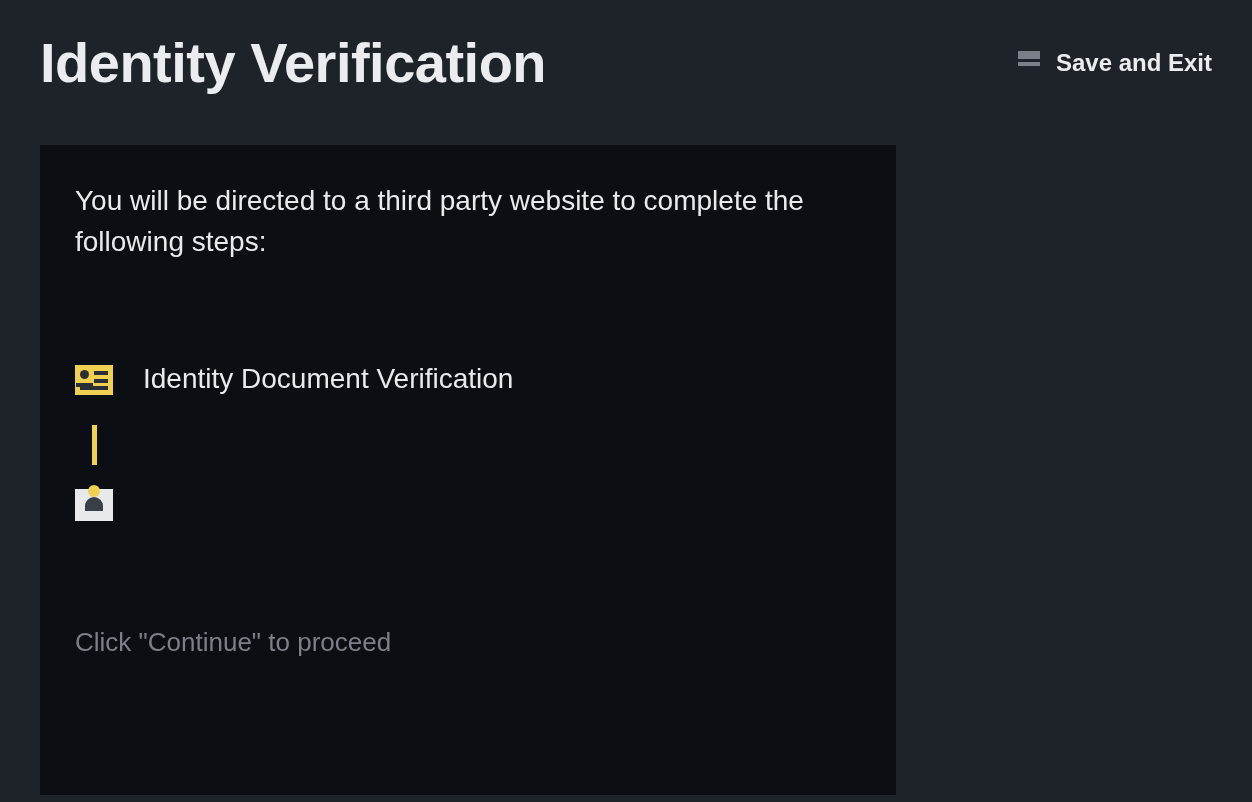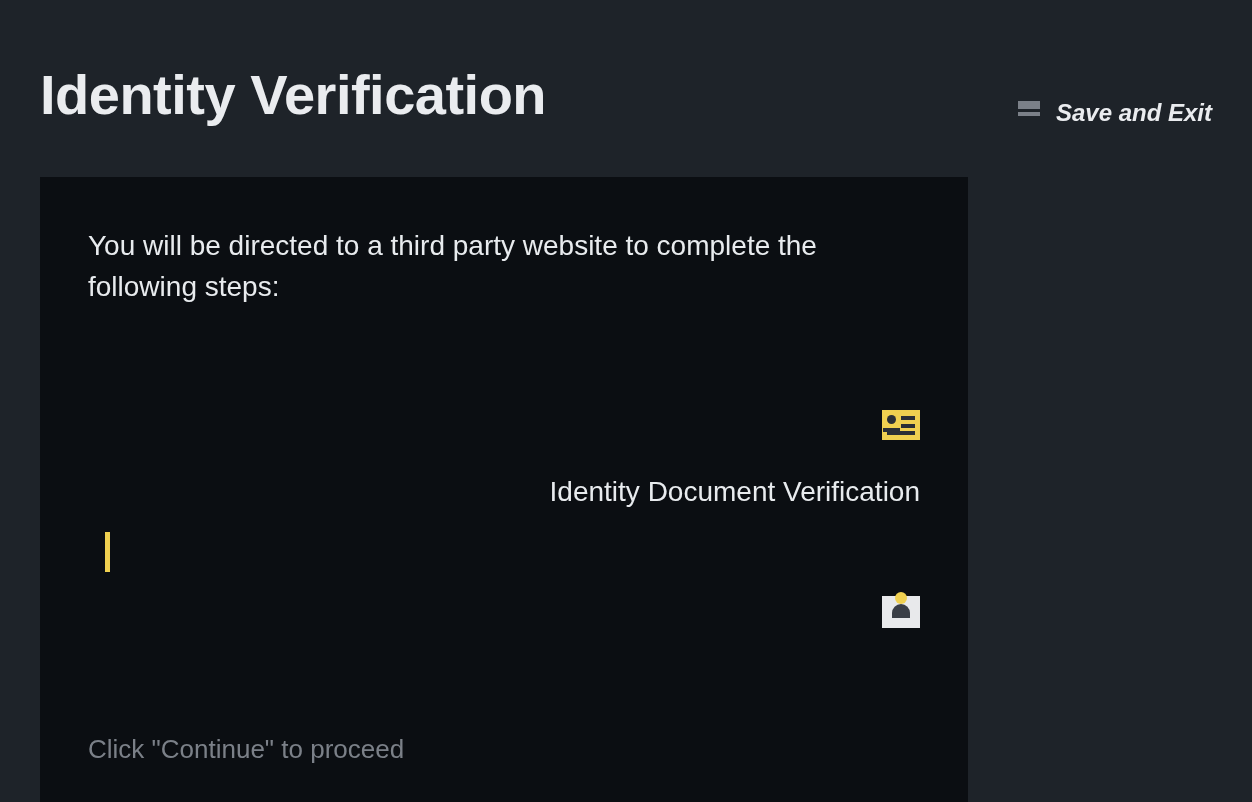--- a/index.html
+++ b/index.html
@@ -17,38 +17,36 @@
       overflow: hidden;
     }
     
     .container {
       padding: 30px 40px;
     }
     
     .header {
       display: flex;
       justify-content: space-between;
-      align-items: flex-end;
+      align-items: center;
       margin-bottom: 50px;
-      margin-top: 32px;
     }
     
     .page-title {
       font-size: 56px;
       font-weight: 700;
       color: #eaecef;
       letter-spacing: -0.5px;
     }
     
     .save-exit {
       display: flex;
       align-items: center;
       gap: 12px;
       cursor: pointer;
-      font-style: italic;
     }
     
     .save-exit-icon {
       width: 24px;
       height: 24px;
       display: flex;
       flex-direction: column;
       gap: 3px;
       margin-right: 2px;
     }
@@ -66,44 +64,43 @@
     }
     
     .save-exit-label {
       font-size: 24px;
       font-weight: 600;
       color: #eaecef;
     }
     
     .content-panel {
       background-color: #0b0e12;
-      width: 928px;
-      padding: 48px;
+      width: 856px;
+      padding: 35px;
       min-height: 650px;
     }
     
     .intro-text {
       font-size: 28px;
       font-weight: 400;
       color: #e8ebee;
       line-height: 1.48;
       margin-bottom: 100px;
       max-width: 780px;
     }
     
     .steps {
       display: flex;
       flex-direction: column;
     }
     
     .step {
       display: flex;
-      align-items: flex-end;
+      align-items: flex-start;
       gap: 30px;
-      flex-direction: column;
     }
     
     .step-icon {
       width: 38px;
       height: 38px;
       flex-shrink: 0;
     }
     
     
     .doc-icon {

